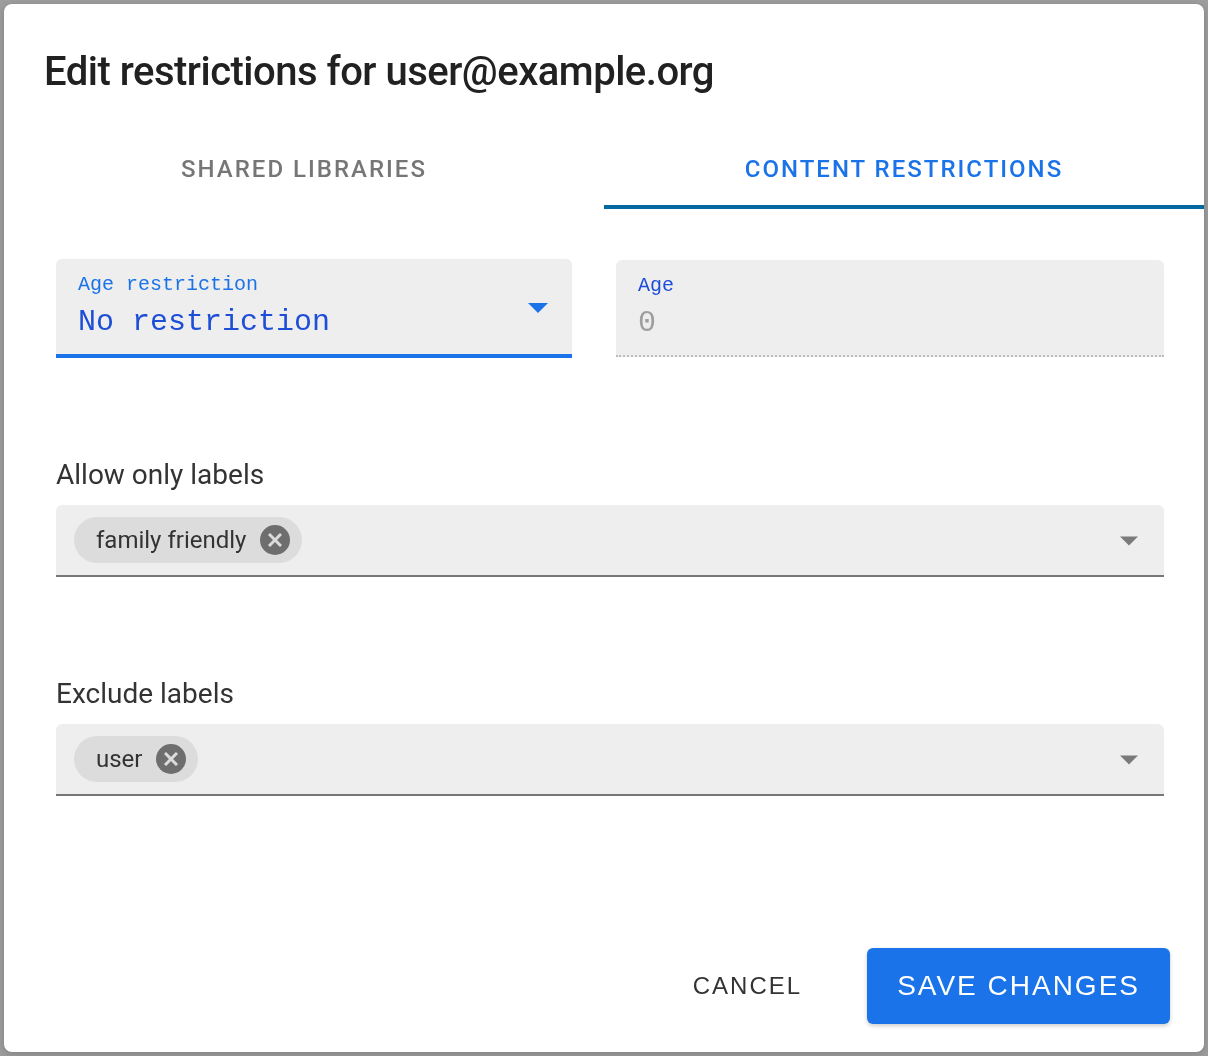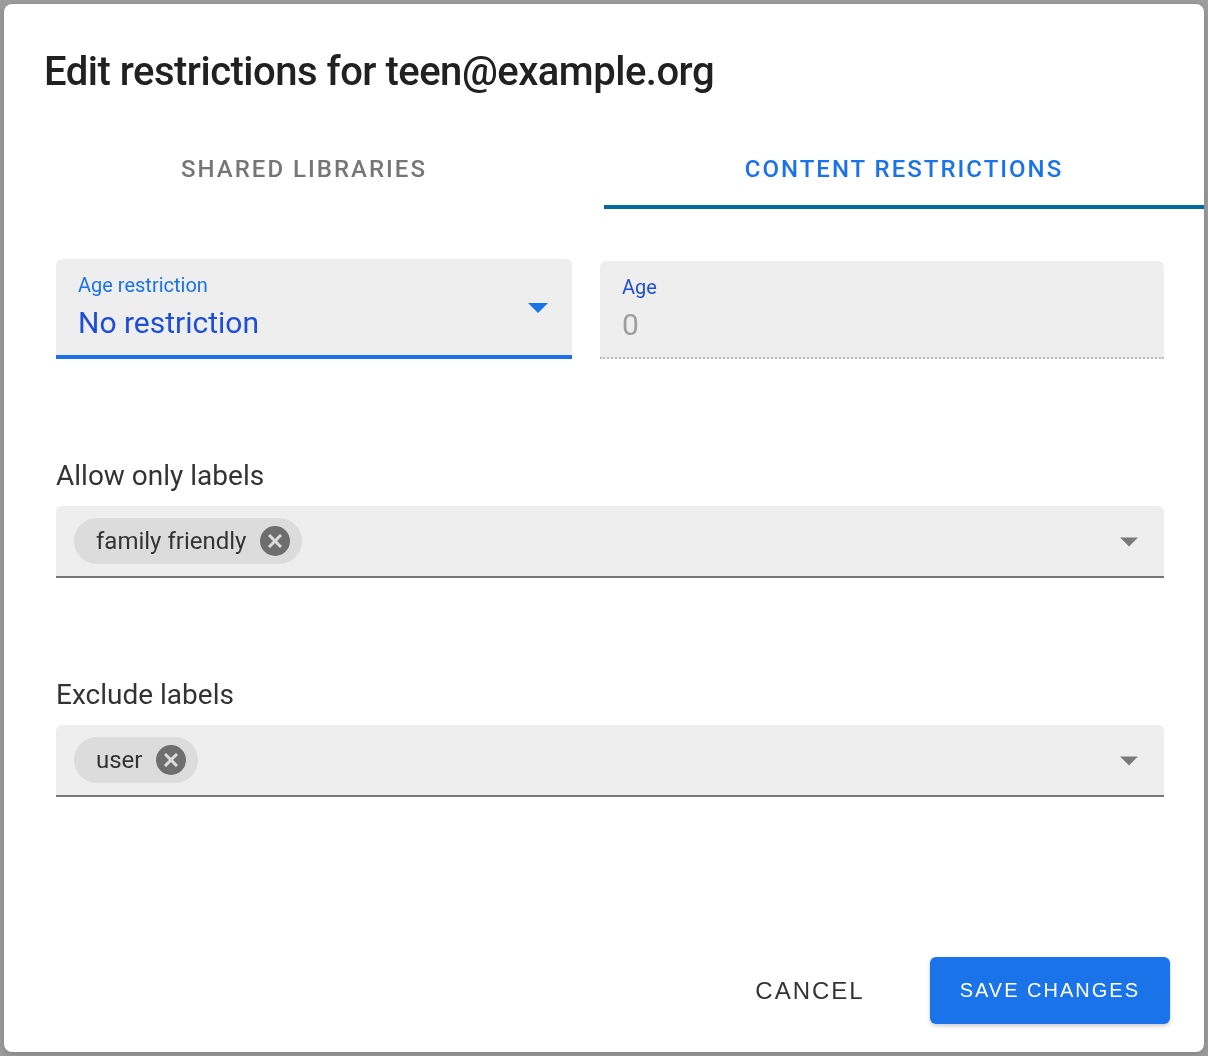--- a/index.html
+++ b/index.html
@@ -48,22 +48,23 @@
     color: #1a73e8;
     border-bottom: 4px solid #0369a1;
   }
 
   .content {
     padding: 50px 40px 30px 52px;
   }
 
   .row {
     display: flex;
-    gap: 28px;
-    align-items: flex-end;
+    gap: 44px;
+    align-items: center;
+    font-family: Liberation Mono, monospace;
   }
 
   .field {
     background: #eeeeee;
     border-radius: 6px 6px 0 0;
     position: relative;
     padding: 14px 20px 10px 22px;
   }
   .age-restriction-field {
     flex: 0 0 516px;
@@ -175,36 +176,36 @@
     letter-spacing: 2px;
     color: #333333;
     cursor: pointer;
     padding: 14px 8px;
     text-transform: uppercase;
   }
   .btn-primary {
     background: #1a73e8;
     color: #ffffff;
     border: none;
-    font-size: 20px;
+    font-size: 28px;
     font-weight: 500;
     letter-spacing: 2px;
     padding: 22px 30px;
     border-radius: 6px;
     cursor: pointer;
     text-transform: uppercase;
     box-shadow: 0 2px 4px rgba(0,0,0,0.2);
   }
 </style>
 </head>
 <body>
 
 <div class="dialog">
 
-  <div class="dialog-title">Edit restrictions for teen@example.org</div>
+  <div class="dialog-title">Edit restrictions for user@example.org</div>
 
   <div class="tabs">
     <div class="tab">Shared Libraries</div>
     <div class="tab active">Content Restrictions</div>
   </div>
 
   <div class="content">
 
     <div class="row">
       <div class="field age-restriction-field">

